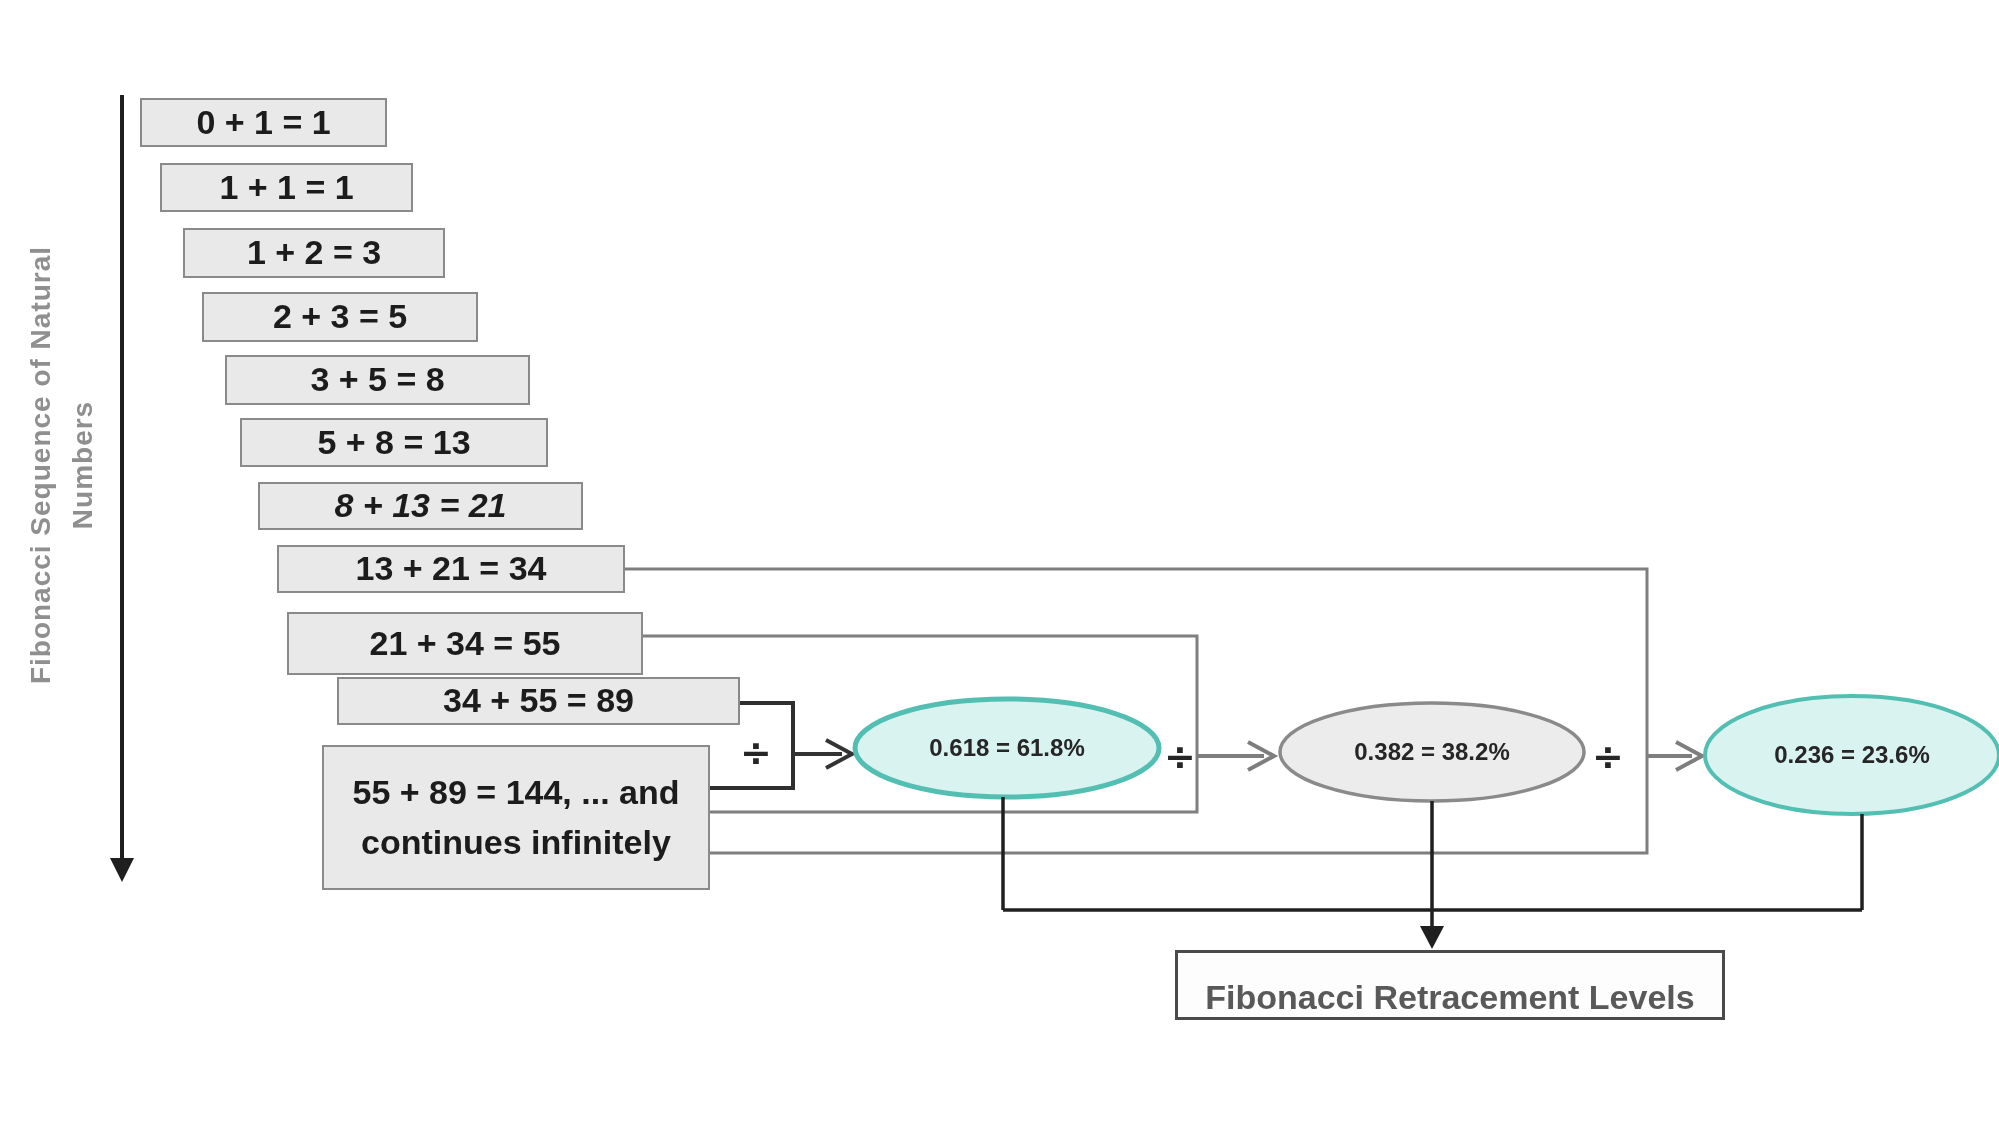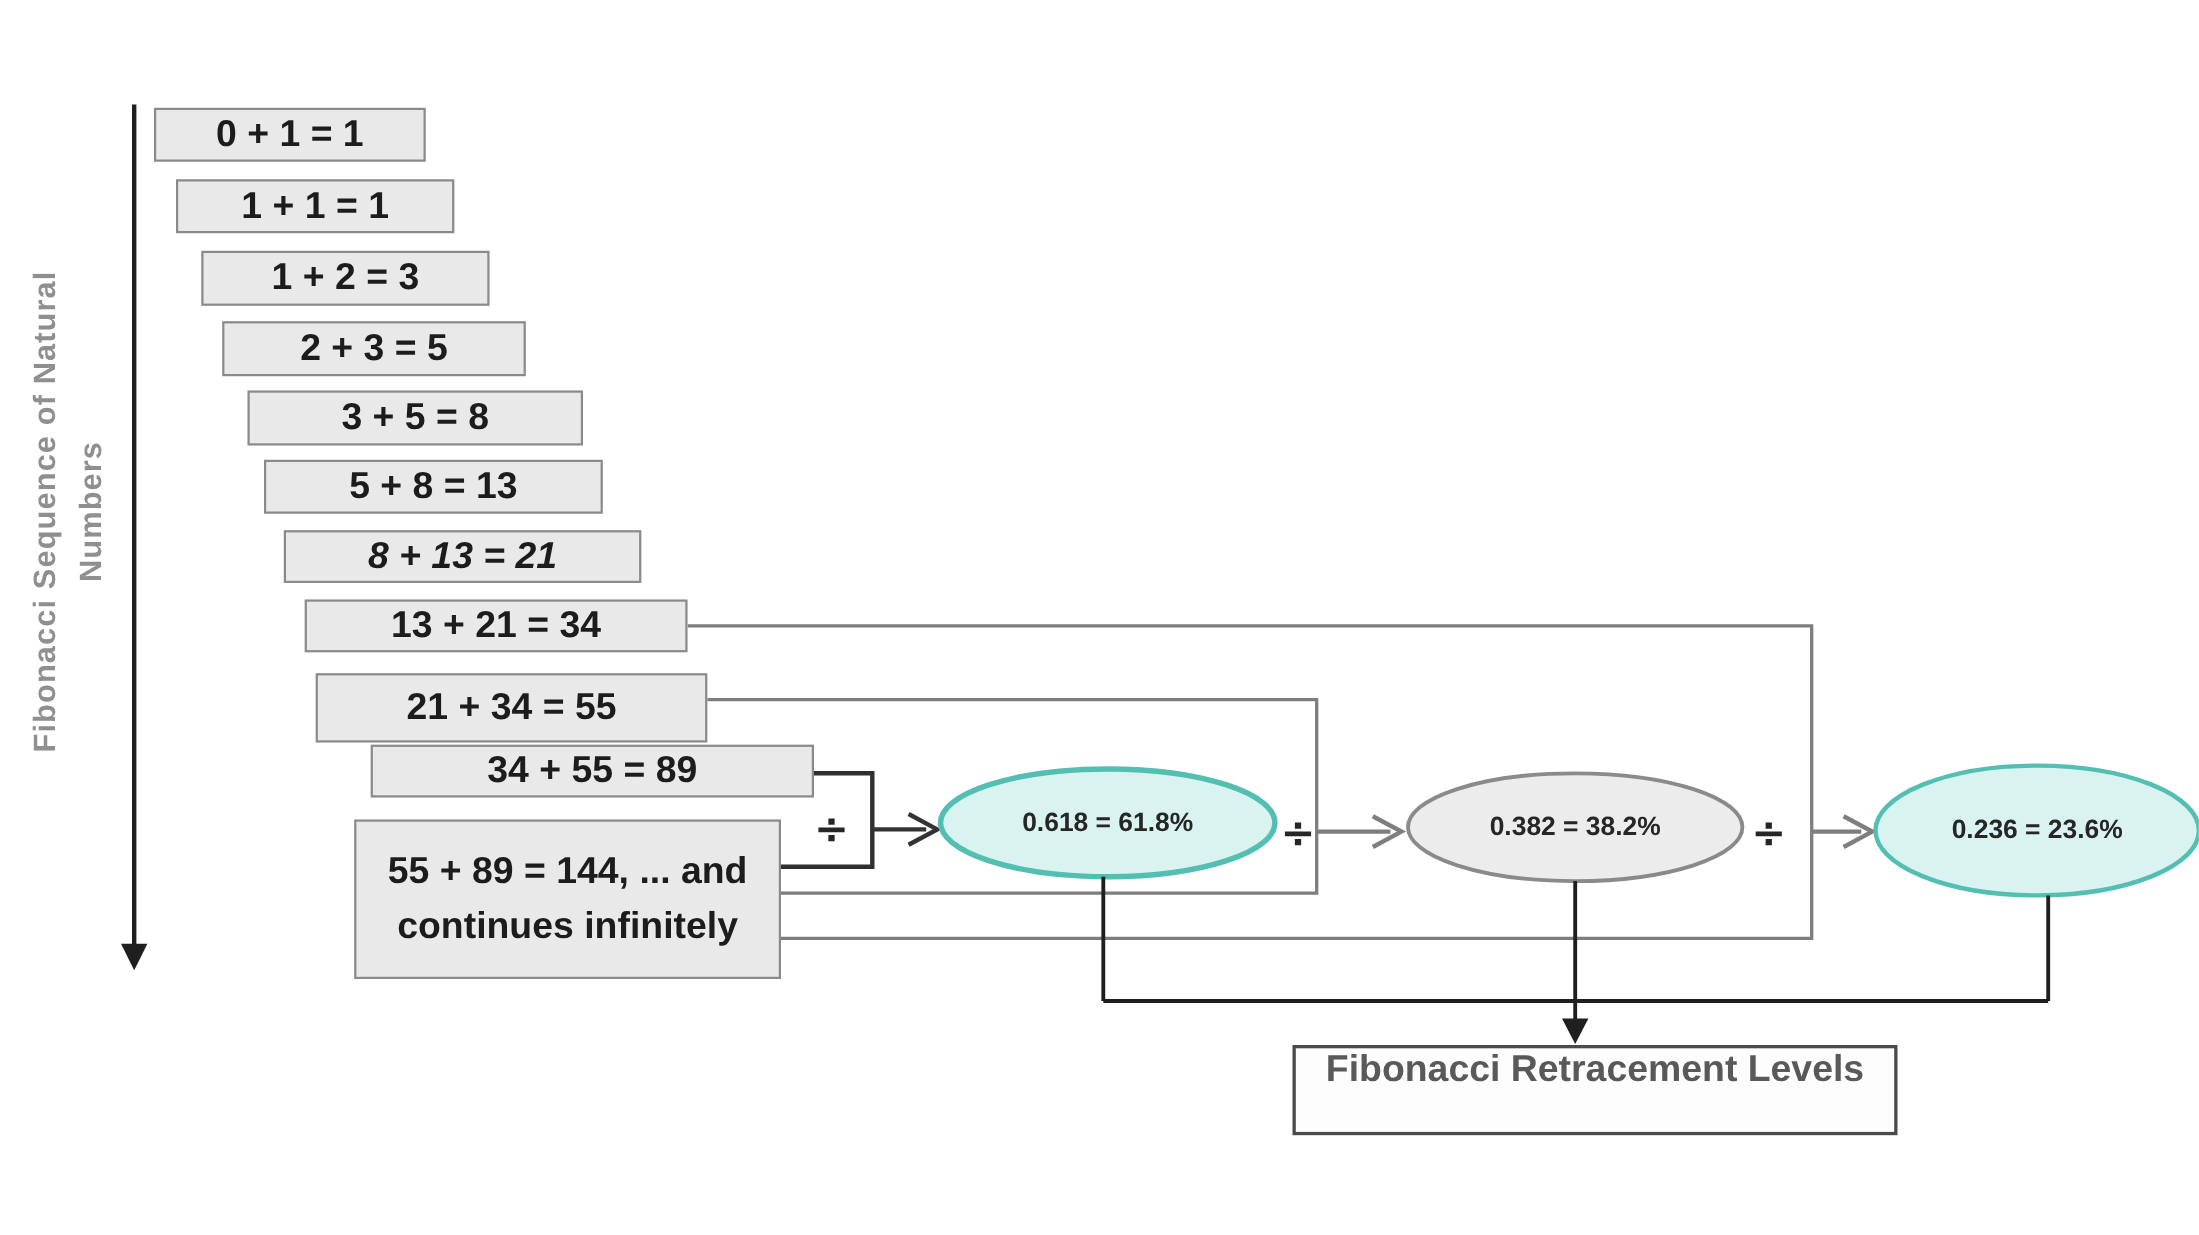--- a/index.html
+++ b/index.html
@@ -32,23 +32,23 @@
   .divide{
     position:absolute;width:44px;height:44px;display:flex;align-items:center;justify-content:center;
     color:#262626;font-weight:bold;font-size:38px;font-family:"DejaVu Sans",sans-serif;
   }
   .ellipse-label{
     position:absolute;width:300px;height:40px;display:flex;align-items:center;justify-content:center;
     color:#262626;font-weight:bold;font-size:24px;
     font-family:Liberation Sans, sans-serif;
   }
   .result-box{
-    position:absolute;left:1175px;top:950px;width:550px;height:82px;
+    position:absolute;left:1175px;top:950px;width:550px;height:70px;
     background:#fdfdfd;border:3px solid #4a4a4a;box-sizing:border-box;
-    display:flex;align-items:flex-start;justify-content:center;
+    display:flex;align-items:flex-end;justify-content:center;
     color:var(--result-text);font-weight:bold;font-size:34px;
   }
 </style>
 </head>
 <body>
 
 <div class="canvas">
 
   <svg class="lines" viewBox="0 0 1999 1123">
 

